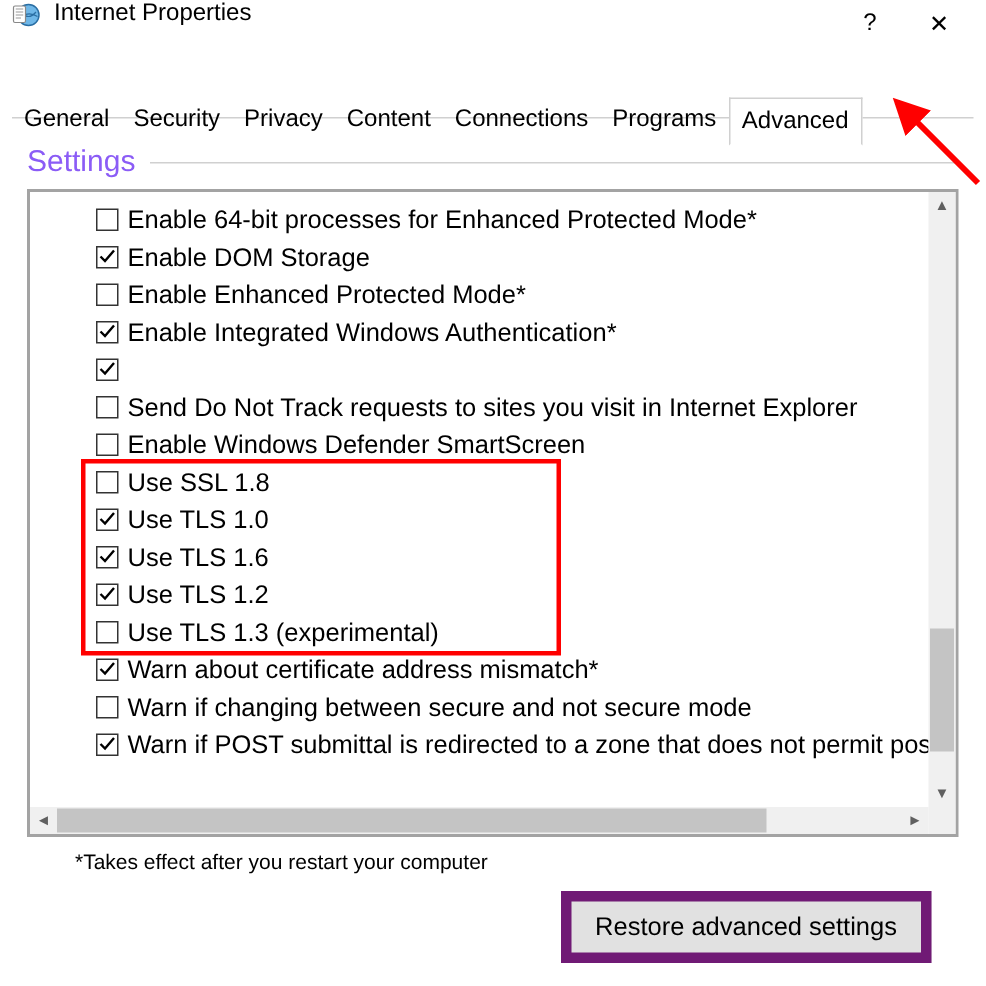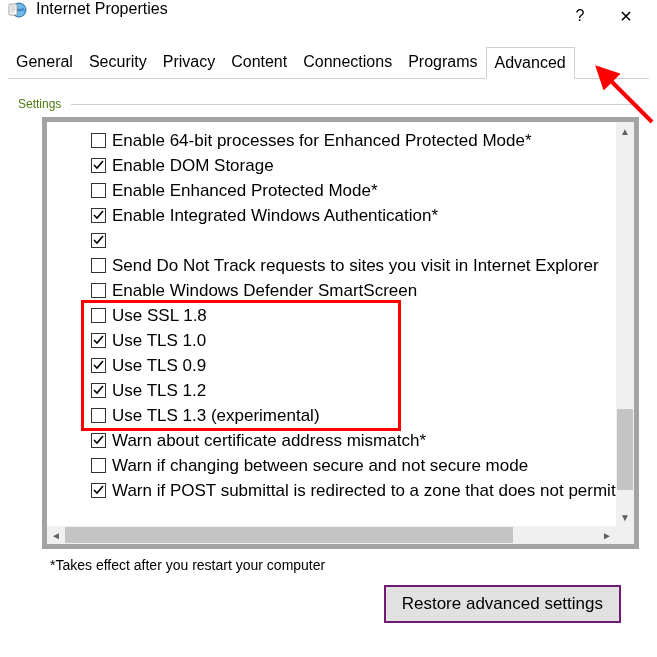--- a/index.html
+++ b/index.html
@@ -44,54 +44,54 @@
     .tabs {
       display: flex;
       margin: 8px 8px 0 8px;
       border-bottom: 1px solid #d0d0d0;
       font-size: 16px;
     }
     .tab {
       padding: 6px 8px;
       color: #000;
       position: relative;
-      top: 1px;
+      top: 19px;
     }
     .tab.active {
       border: 1px solid #d0d0d0;
       border-bottom: 1px solid #fff;
       background: #fff;
     }
     .red-arrow {
       position: absolute;
       top: 62px;
       left: 592px;
       pointer-events: none;
     }
     .settings-group {
       margin: 18px 18px 0 18px;
     }
     .group-header {
       display: flex;
       align-items: center;
-      font-size: 12px;
-      color: #4d7c0f;
+      font-size: 20px;
+      color: #8b5cf6;
       margin-bottom: 6px;
     }
     .group-header .line {
       flex: 1;
       height: 1px;
       background: #d0d0d0;
       margin-left: 10px;
     }
     .list-frame {
-      border: 5px solid #a3a3a3;
+      border: 2px solid #a3a3a3;
       position: relative;
       height: 432px;
-      margin-left: 24px;
+      margin-left: 0;
       margin-right: 0;
     }
     .list-body {
       position: absolute;
       top: 0; left: 0;
       right: 18px;
       bottom: 18px;
       overflow: hidden;
       padding: 6px 0 0 0;
     }
@@ -173,21 +173,21 @@
     }
     .footer-note {
       margin: 8px 0 0 32px;
       font-size: 14px;
       color: #000;
     }
     .restore-btn {
       float: right;
       margin: 12px 18px 0 0;
       padding: 7px 16px;
-      border: 2px solid #701a75;
+      border: 7px solid #701a75;
       background: #e1e1e1;
       font-size: 17px;
       color: #000;
     }
   </style>
 </head>
 <body>
 
 <div class="titlebar">
   <span class="app-icon">
@@ -288,21 +288,21 @@
             </svg>
           </span>
           <span>Use TLS 1.0</span>
         </div>
         <div class="setting-row">
           <span class="cb">
             <svg width="11" height="11" viewBox="0 0 11 11">
               <path d="M1 5 L4 8 L10 1" stroke="#000" stroke-width="1.6" fill="none"></path>
             </svg>
           </span>
-          <span>Use TLS 0.9</span>
+          <span>Use TLS 1.6</span>
         </div>
         <div class="setting-row">
           <span class="cb">
             <svg width="11" height="11" viewBox="0 0 11 11">
               <path d="M1 5 L4 8 L10 1" stroke="#000" stroke-width="1.6" fill="none"></path>
             </svg>
           </span>
           <span>Use TLS 1.2</span>
         </div>
         <div class="setting-row">

